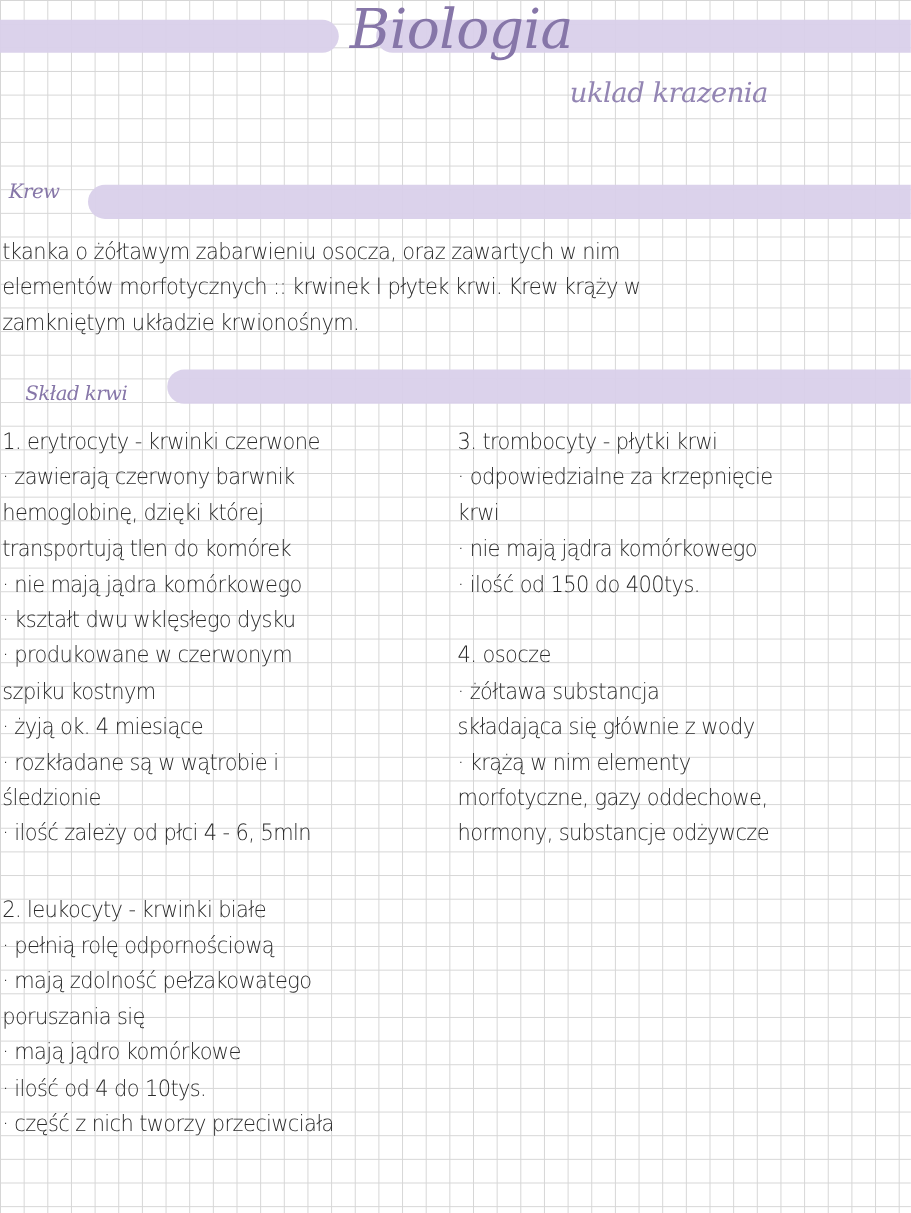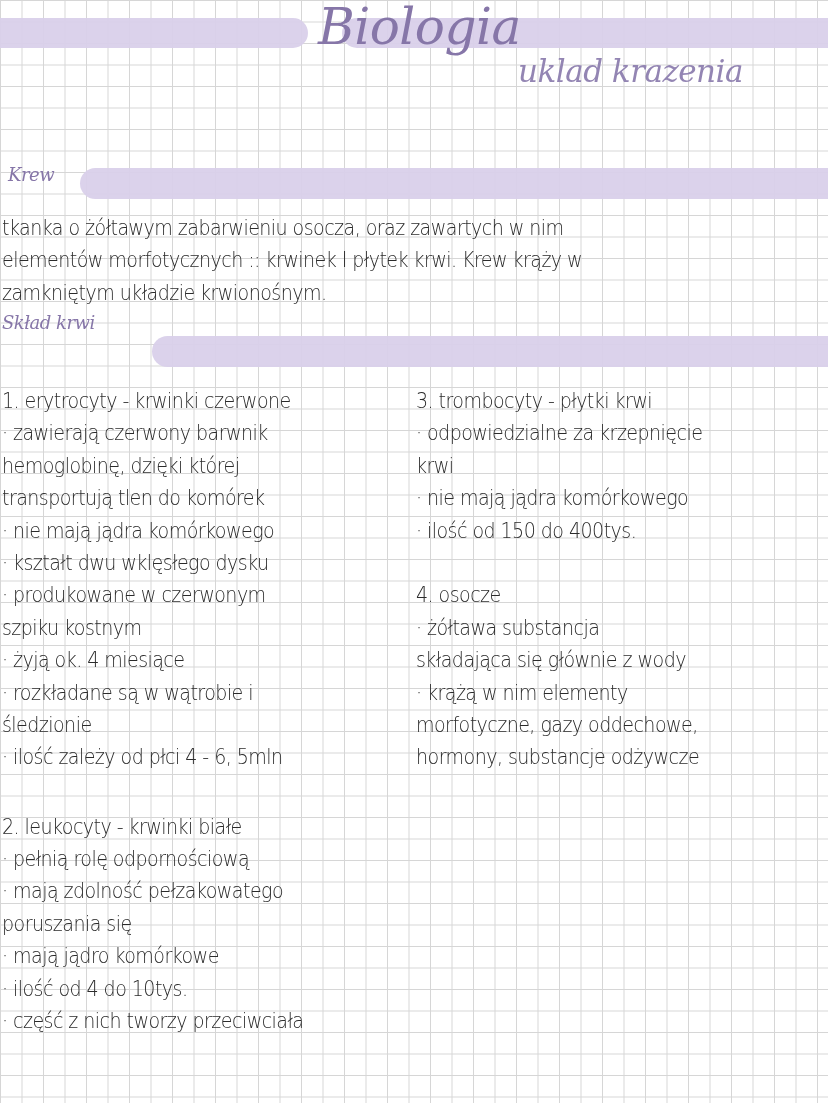--- a/index.html
+++ b/index.html
@@ -13,21 +13,21 @@
       background-position: 0px 0px;
       font-family: "DejaVu Sans", sans-serif;
       color: #2a2a2a;
     }
     .bar { position: absolute; background: #d9d0ea; border-radius: 16px; opacity: 0.95; }
     .script {
       position: absolute; font-family: "DejaVu Serif", serif; font-style: italic;
       color: #8676a8; white-space: nowrap; letter-spacing: -0.5px;
     }
     .title { left: 318px; top: -2px; font-size: 50px; }
-    .subtitle { left: 518px; top: 53px; font-size: 31px; color: #9385b3; }
+    .subtitle { left: 518px; top: 70px; font-size: 25px; color: #9385b3; }
     .h2 { font-size: 18px; }
     .hand {
       position: absolute; font-family: "DejaVu Sans", sans-serif; font-weight: 300;
       font-size: 20.5px; line-height: 32.4px; color: #2b2b2b; letter-spacing: -0.6px;
       transform: scaleX(0.93); transform-origin: left top; white-space: nowrap;
     }
     .line { display: block; height: 32.4px; }
   </style>
 </head>
 <body>
@@ -41,21 +41,21 @@
 <div class="bar" style="left:80px; top:168px; width:780px; height:31px;"></div>
 <div class="script h2" style="left:8px; top:164px;">Krew</div>
 
 <div class="hand" style="left:2px; top:212px;">
   <span class="line">tkanka o żółtawym zabarwieniu osocza, oraz zawartych w nim</span>
   <span class="line">elementów morfotycznych :: krwinek I płytek krwi. Krew krąży w</span>
   <span class="line">zamkniętym układzie krwionośnym.</span>
 </div>
 
 <div class="bar" style="left:152px; top:336px; width:700px; height:31px;"></div>
-<div class="script h2" style="left:2px; top:312px;">Skład krwi</div>
+<div class="script h2" style="left:2px; top:348px;padding-left:21px;">Skład krwi</div>
 
 <div class="hand" style="left:2px; top:385px;">
   <span class="line">1. erytrocyty - krwinki czerwone</span>
   <span class="line">· zawierają czerwony barwnik</span>
   <span class="line">hemoglobinę, dzięki której</span>
   <span class="line">transportują tlen do komórek</span>
   <span class="line">· nie mają jądra komórkowego</span>
   <span class="line">· kształt dwu wklęsłego dysku</span>
   <span class="line">· produkowane w czerwonym</span>
   <span class="line">szpiku kostnym</span>

